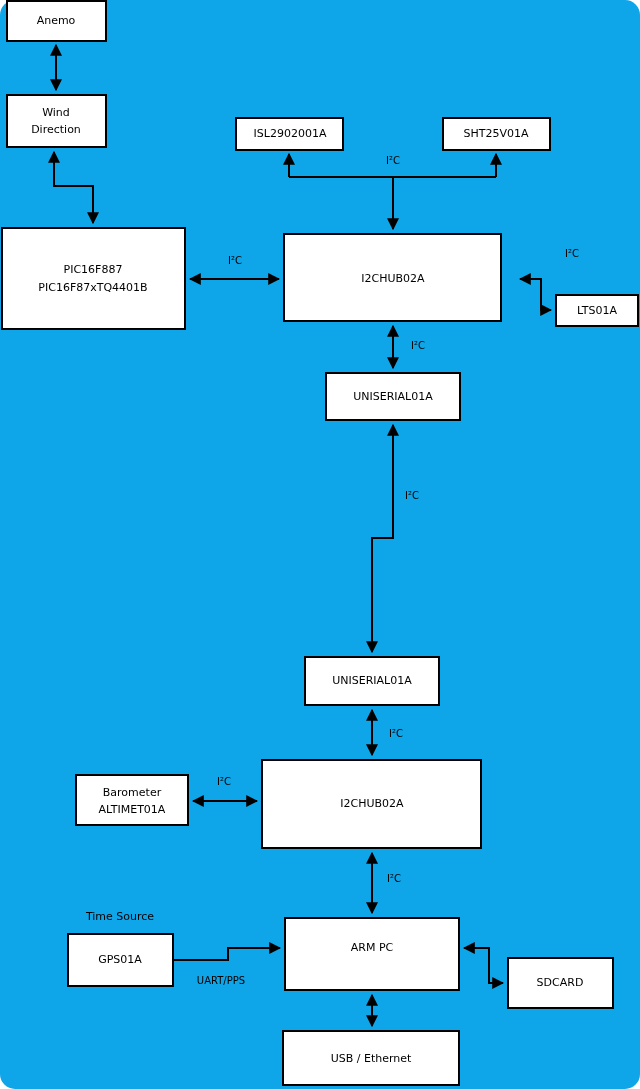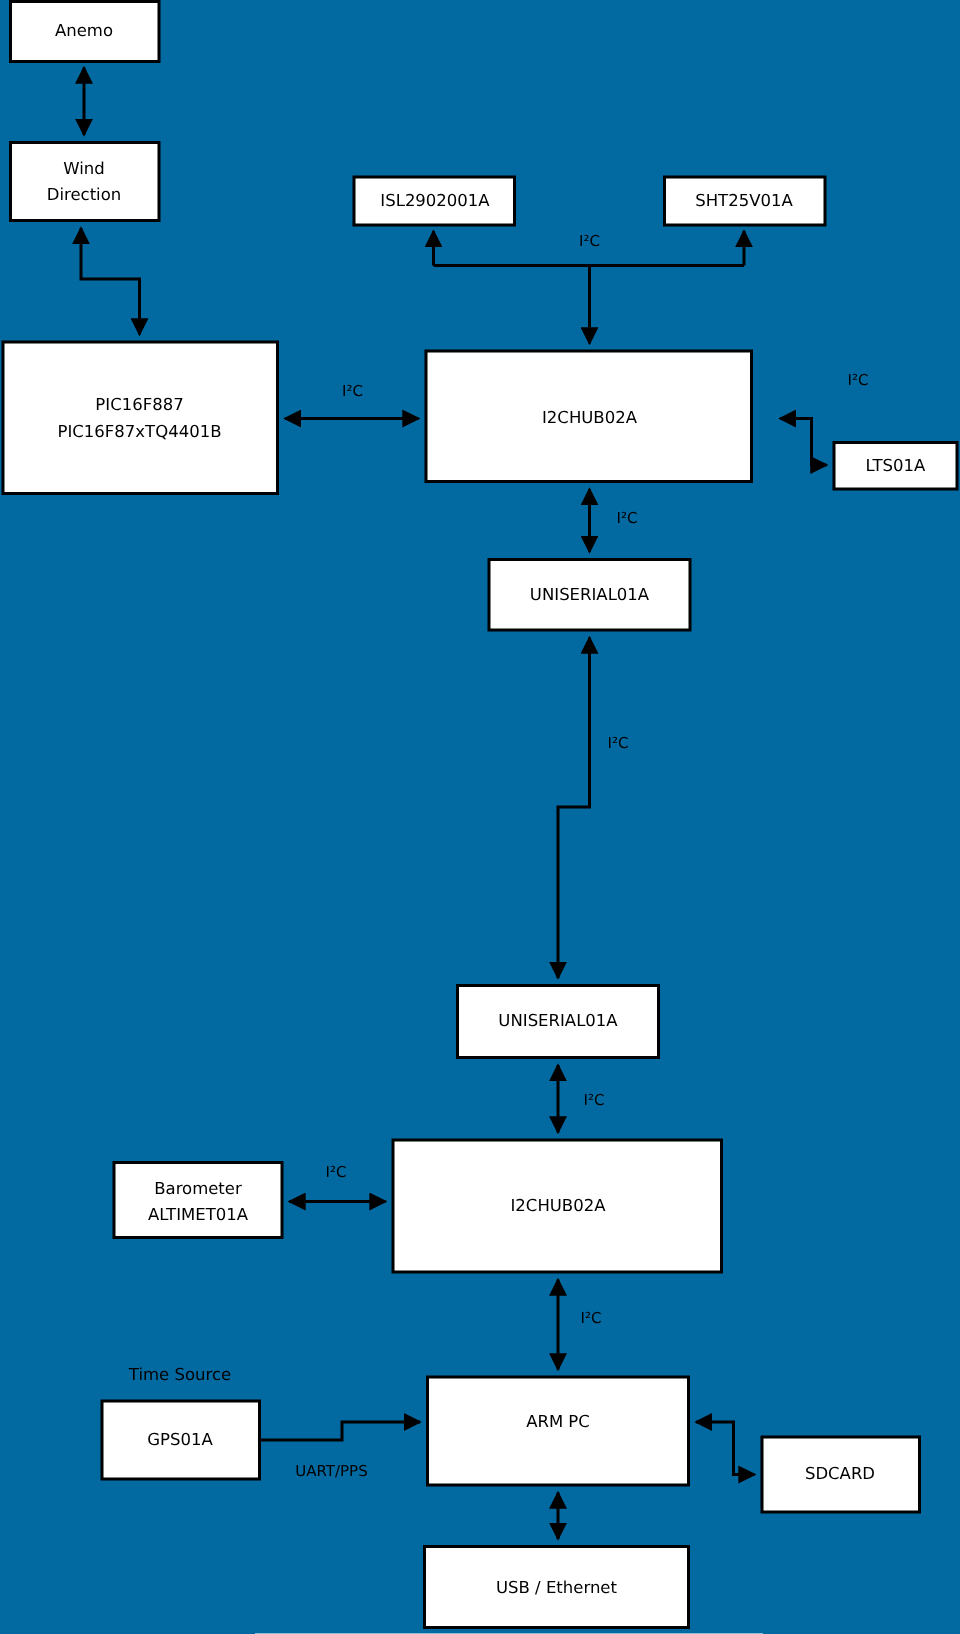--- a/index.html
+++ b/index.html
@@ -11,21 +11,22 @@
   body {
     width: 640px;
     height: 1089px;
     font-family: "DejaVu Sans", sans-serif;
     overflow: hidden;
   }
   #diagram-root {
     position: relative;
     width: 640px;
     height: 1089px;
-    background: #0369a1;
+    background: #0ea5e9;
+    border-radius: 15px;
   }
   svg.diagram {
     display: block;
     width: 640px;
     height: 1089px;
   }
   .node-box {
     fill: #ffffff;
     stroke: #000000;
     stroke-width: 2;

